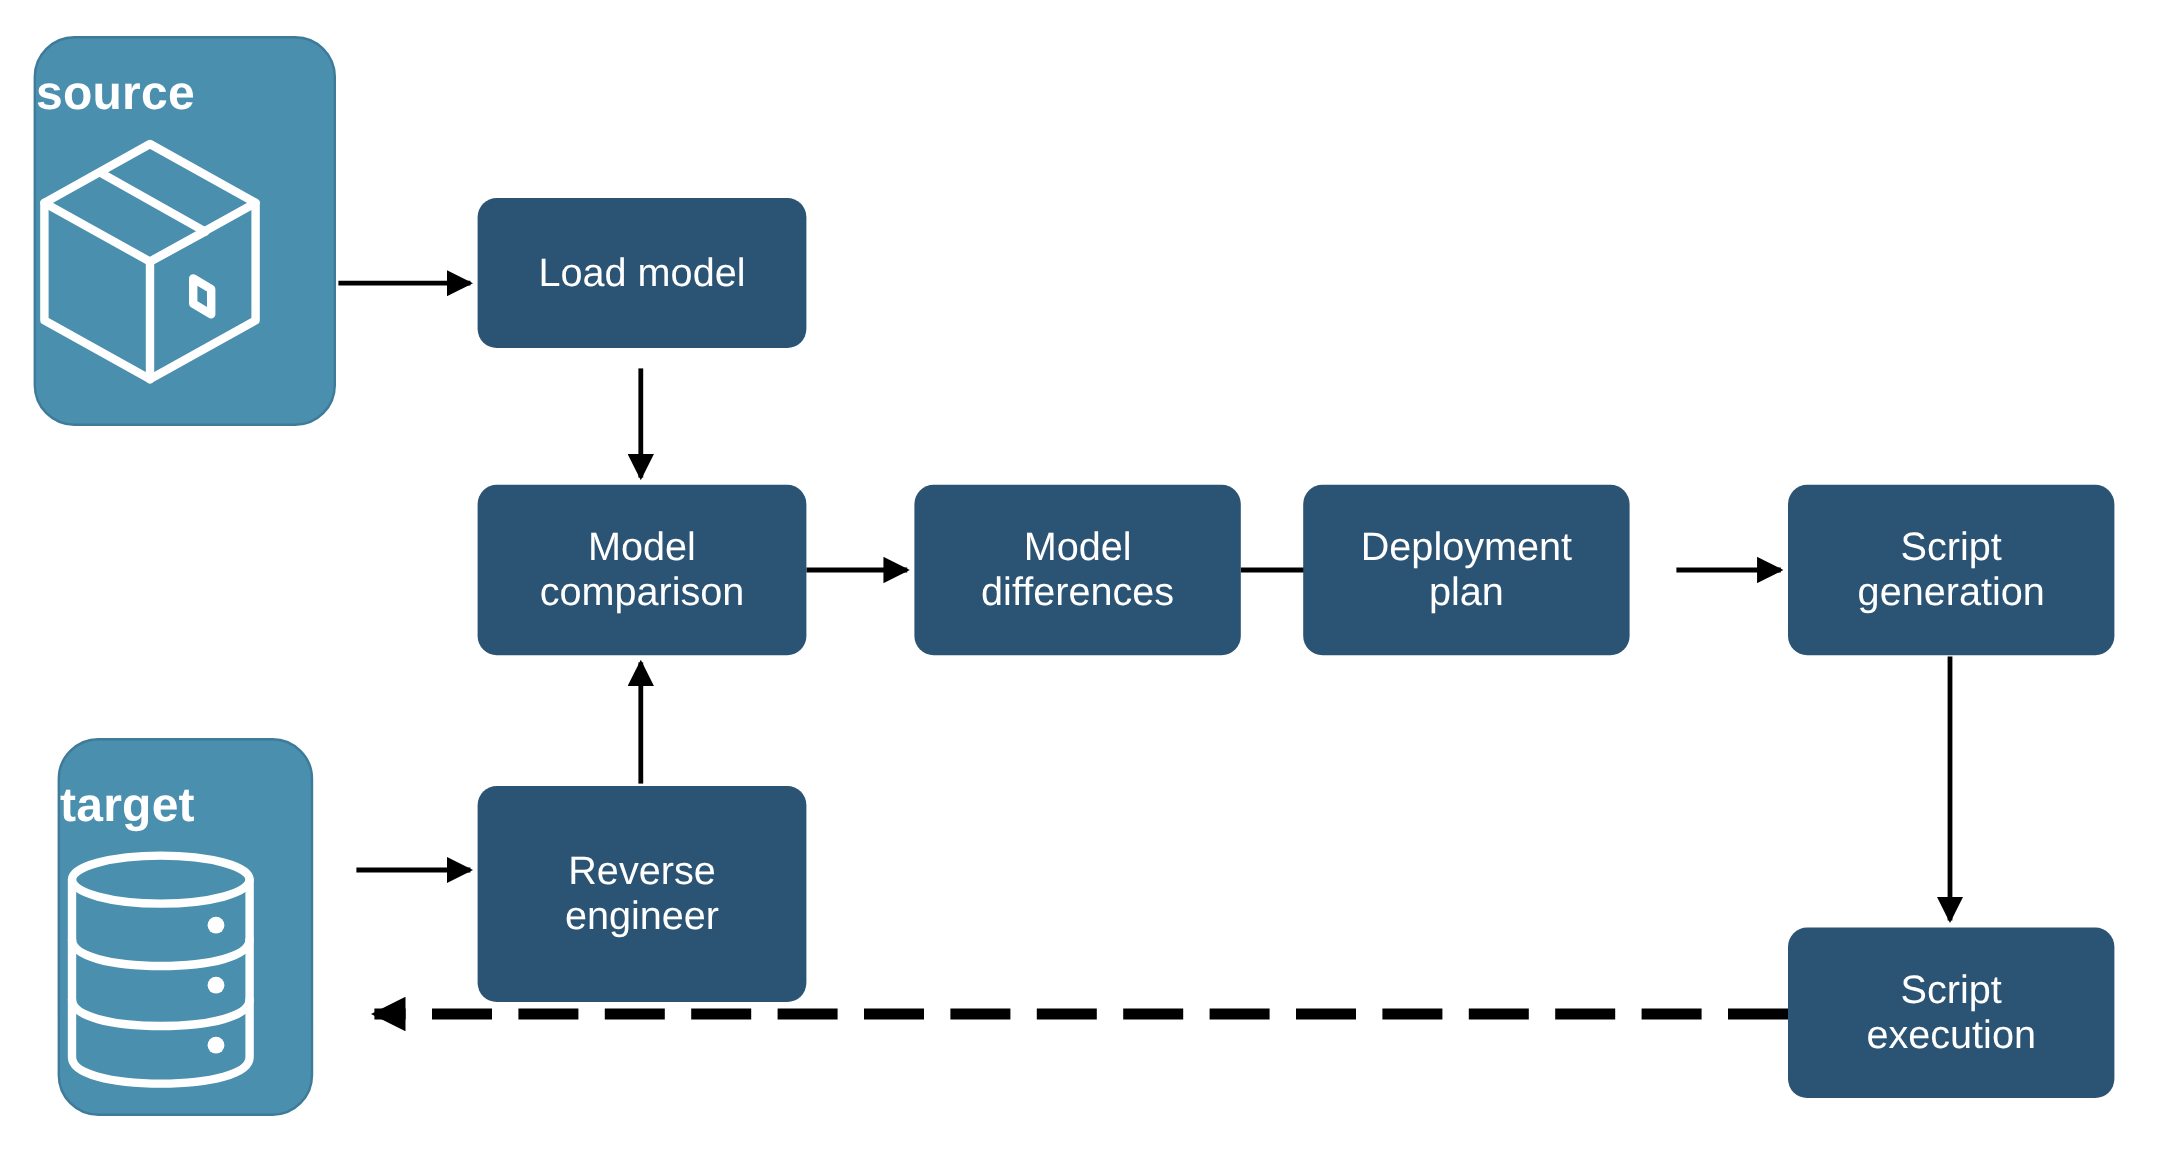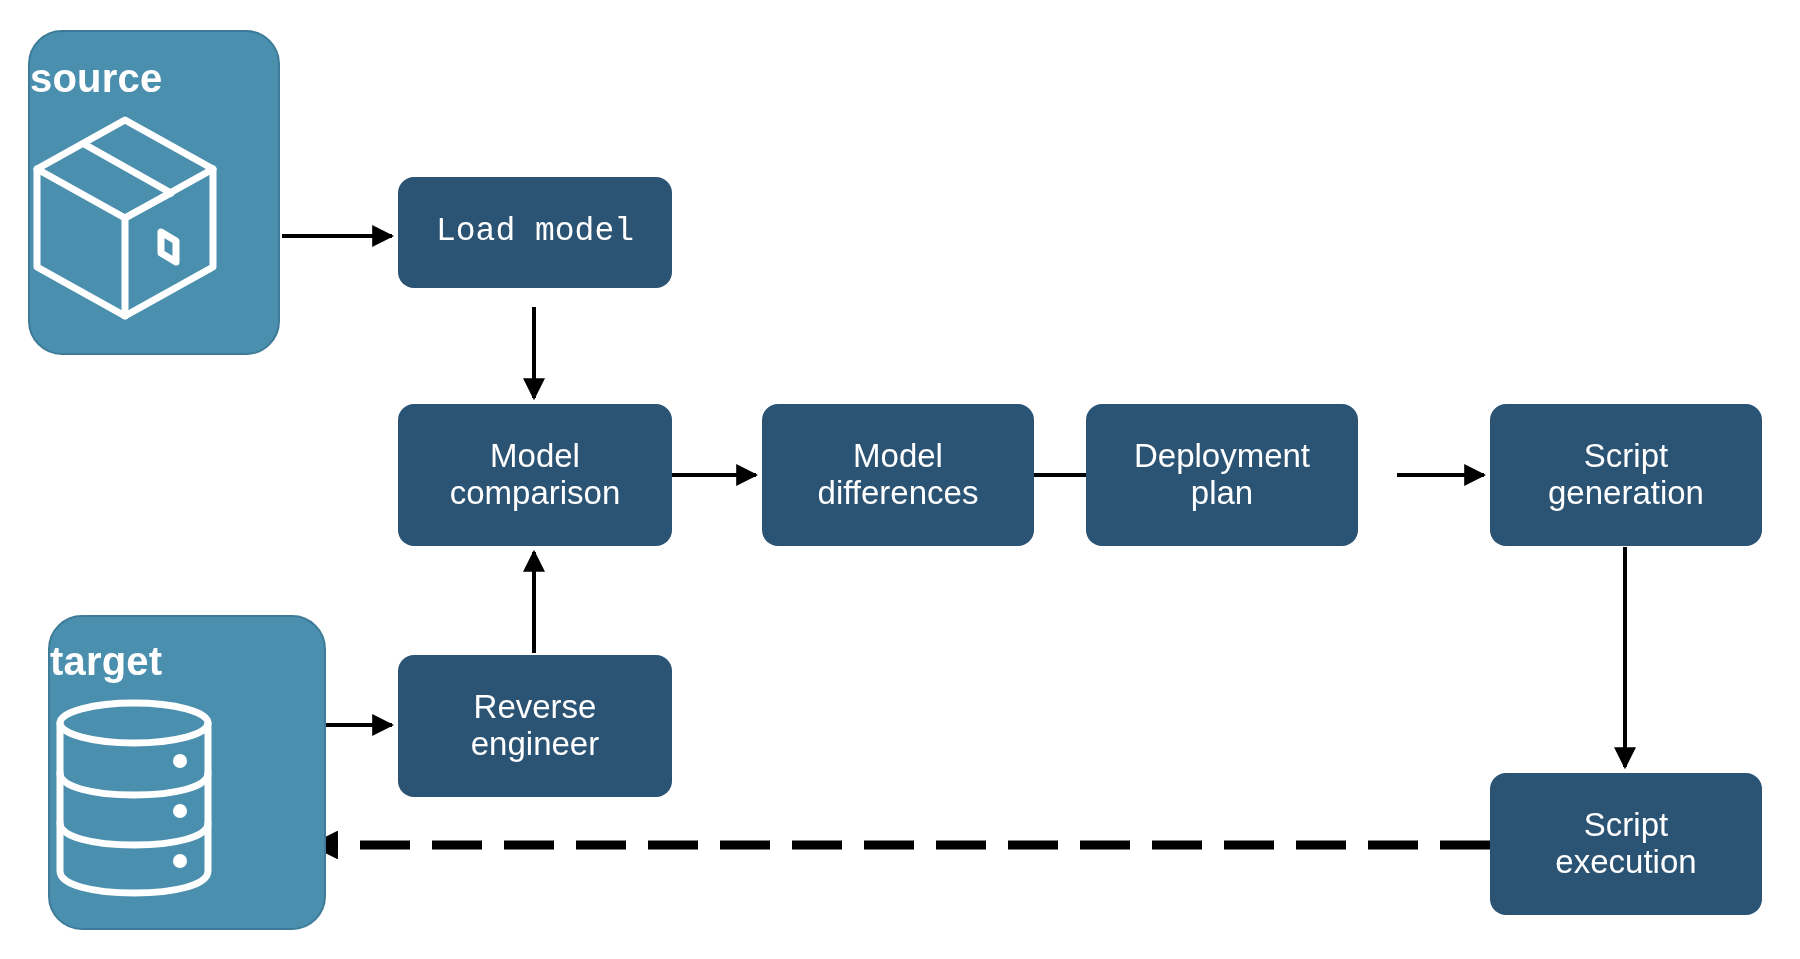--- a/index.html
+++ b/index.html
@@ -129,21 +129,21 @@
 
           <path d="M54 32 L141 81"></path>
           <path d="M95 106 L141 81"></path>
 
           <path d="M131 120 L146 129 L146 150 L131 141 Z"></path>
         </g>
       </svg>
     </div>
   </div>
 
-  <div class="endpoint-node" style="left:48px; top:615px; width:278px; height:315px; padding-top:24px;">
+  <div class="endpoint-node" style="left:48px; top:615px; width:213px; height:315px; padding-top:34px;">
     <div class="endpoint-label">target</div>
     <div class="endpoint-icon" style="margin-top:16px;">
       <svg width="168" height="200" viewBox="0 0 168 200" xmlns="http://www.w3.org/2000/svg">
         <g fill="none" stroke="#ffffff" stroke-width="7" stroke-linejoin="round" stroke-linecap="round">
 
           <path d="M10 26 L10 174 C10 188 43 196 84 196 C125 196 158 188 158 174 L158 26"></path>
 
           <ellipse cx="84" cy="26" rx="74" ry="20"></ellipse>
 
           <path d="M10 76 C10 90 43 98 84 98 C125 98 158 90 158 76"></path>
@@ -152,21 +152,21 @@
         </g>
         <g fill="#ffffff">
           <circle cx="130" cy="64" r="7"></circle>
           <circle cx="130" cy="114" r="7"></circle>
           <circle cx="130" cy="164" r="7"></circle>
         </g>
       </svg>
     </div>
   </div>
 
-  <div class="process-box" style="left:398px; top:177px; width:274px; height:111px;font-family:Liberation Mono, monospace;">
+  <div class="process-box" style="left:398px; top:165px; width:274px; height:125px;">
     <span class="process-label">Load model</span>
   </div>
 
   <div class="process-box" style="left:398px; top:404px; width:274px; height:142px;">
     <span class="process-label">Model
 comparison</span>
   </div>
 
   <div class="process-box" style="left:762px; top:404px; width:272px; height:142px;">
     <span class="process-label">Model
@@ -181,18 +181,18 @@
   <div class="process-box" style="left:1490px; top:404px; width:272px; height:142px;">
     <span class="process-label">Script
 generation</span>
   </div>
 
   <div class="process-box" style="left:1490px; top:773px; width:272px; height:142px;">
     <span class="process-label">Script
 execution</span>
   </div>
 
-  <div class="process-box" style="left:398px; top:655px; width:274px; height:142px;">
+  <div class="process-box" style="left:398px; top:655px; width:274px; height:180px;">
     <span class="process-label">Reverse
 engineer</span>
   </div>
 
 </div>
 
 </body></html>

